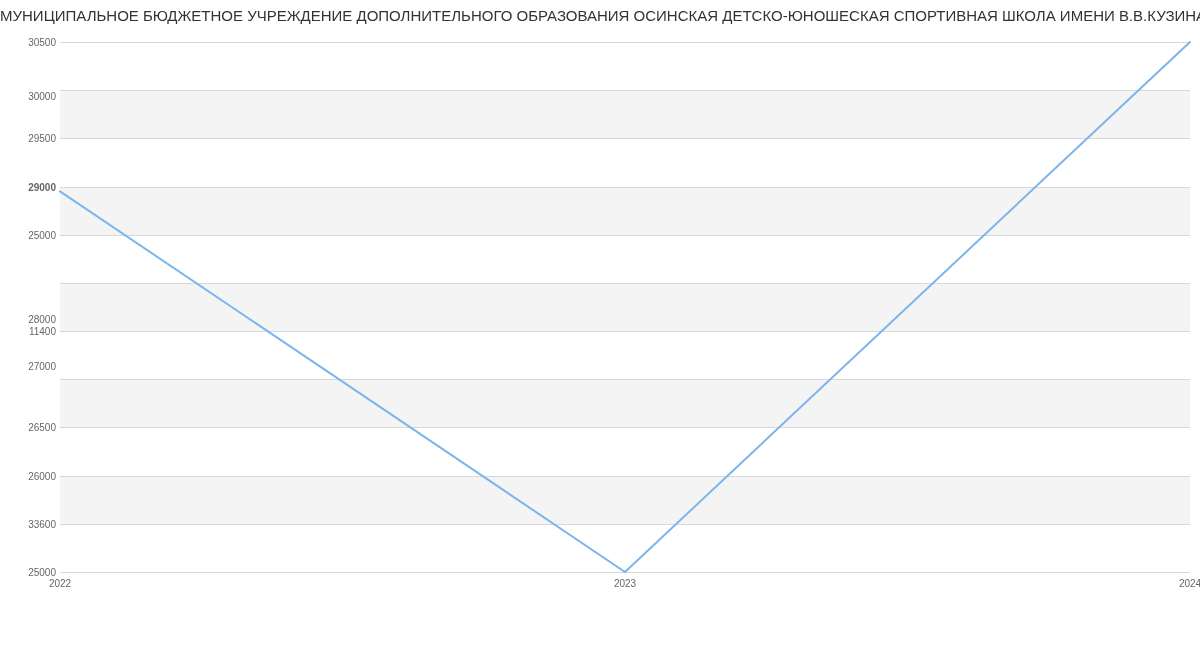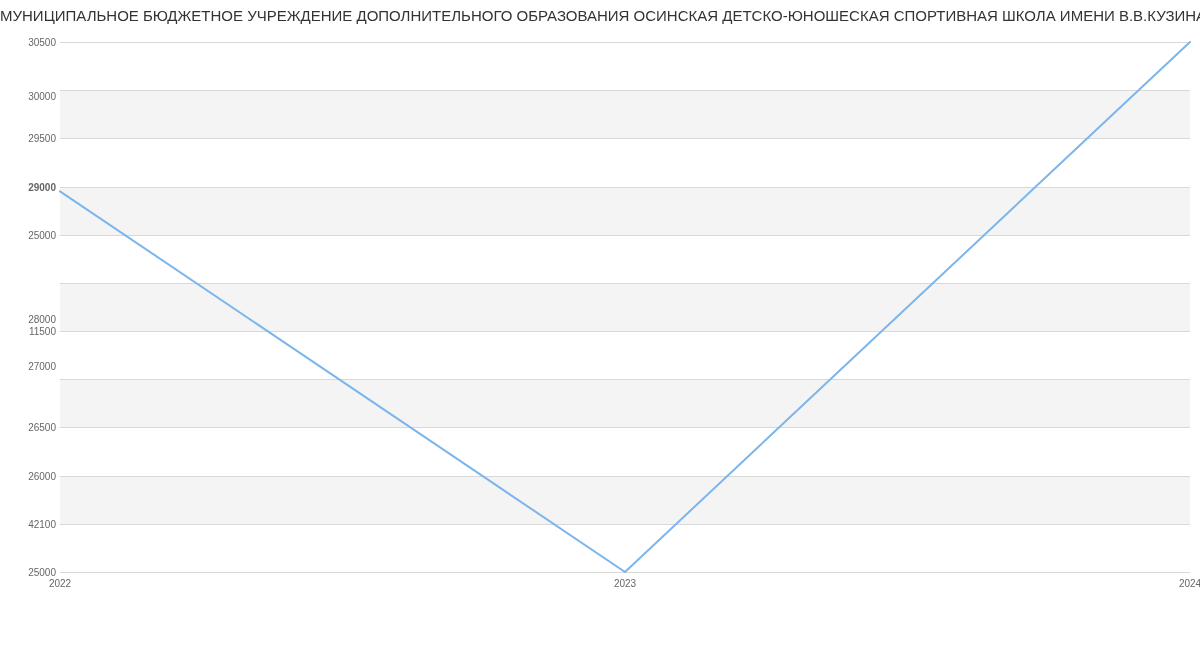--- a/index.html
+++ b/index.html
@@ -103,25 +103,25 @@
       <div class="gridline" style="top: 192.727px;"></div>
       <div class="gridline" style="top: 144.545px;"></div>
       <div class="gridline" style="top: 96.3636px;"></div>
       <div class="gridline" style="top: 48.1818px;"></div>
       <div class="gridline" style="top: 0px;"></div>
       <svg class="lines" id="lines-svg" viewBox="0 0 1130 530">
         <path d="M0.00 149.36 L565.00 530.00 L1130.00 0.00" class="series-path" style="stroke: rgb(124, 181, 236);"></path>
       </svg>
   </div>
 <div class="y-tick" style="top: 542px;">25000</div>
-    <div class="y-tick" style="top: 493.818px;">42100</div>
+    <div class="y-tick" style="top: 493.818px;">33600</div>
     <div class="y-tick" style="top: 445.636px; text-align: right;">26000</div>
     <div class="y-tick" style="top: 397.455px;">26500</div>
     <div class="y-tick" style="top: 336px;">27000</div>
-    <div class="y-tick" style="top: 301.091px;">11500</div>
+    <div class="y-tick" style="top: 301.091px;">11400</div>
     <div class="y-tick" style="top: 252.909px; margin-top: 36px;">28000</div>
     <div class="y-tick" style="top: 204.727px;">25000</div>
     <div class="y-tick" style="top: 156.545px; font-weight: bold;">29000</div>
     <div class="y-tick" style="top: 108.364px;">29500</div>
     <div class="y-tick" style="top: 60.1818px; margin-top: 6px;">30000</div>
     <div class="y-tick" style="top: 12px;">30500</div>
     <div class="x-tick" style="left: 60px;">2022</div>
     <div class="x-tick" style="left: 625px;">2023</div>
     <div class="x-tick" style="left: 1190px;">2024</div>
   </div>

